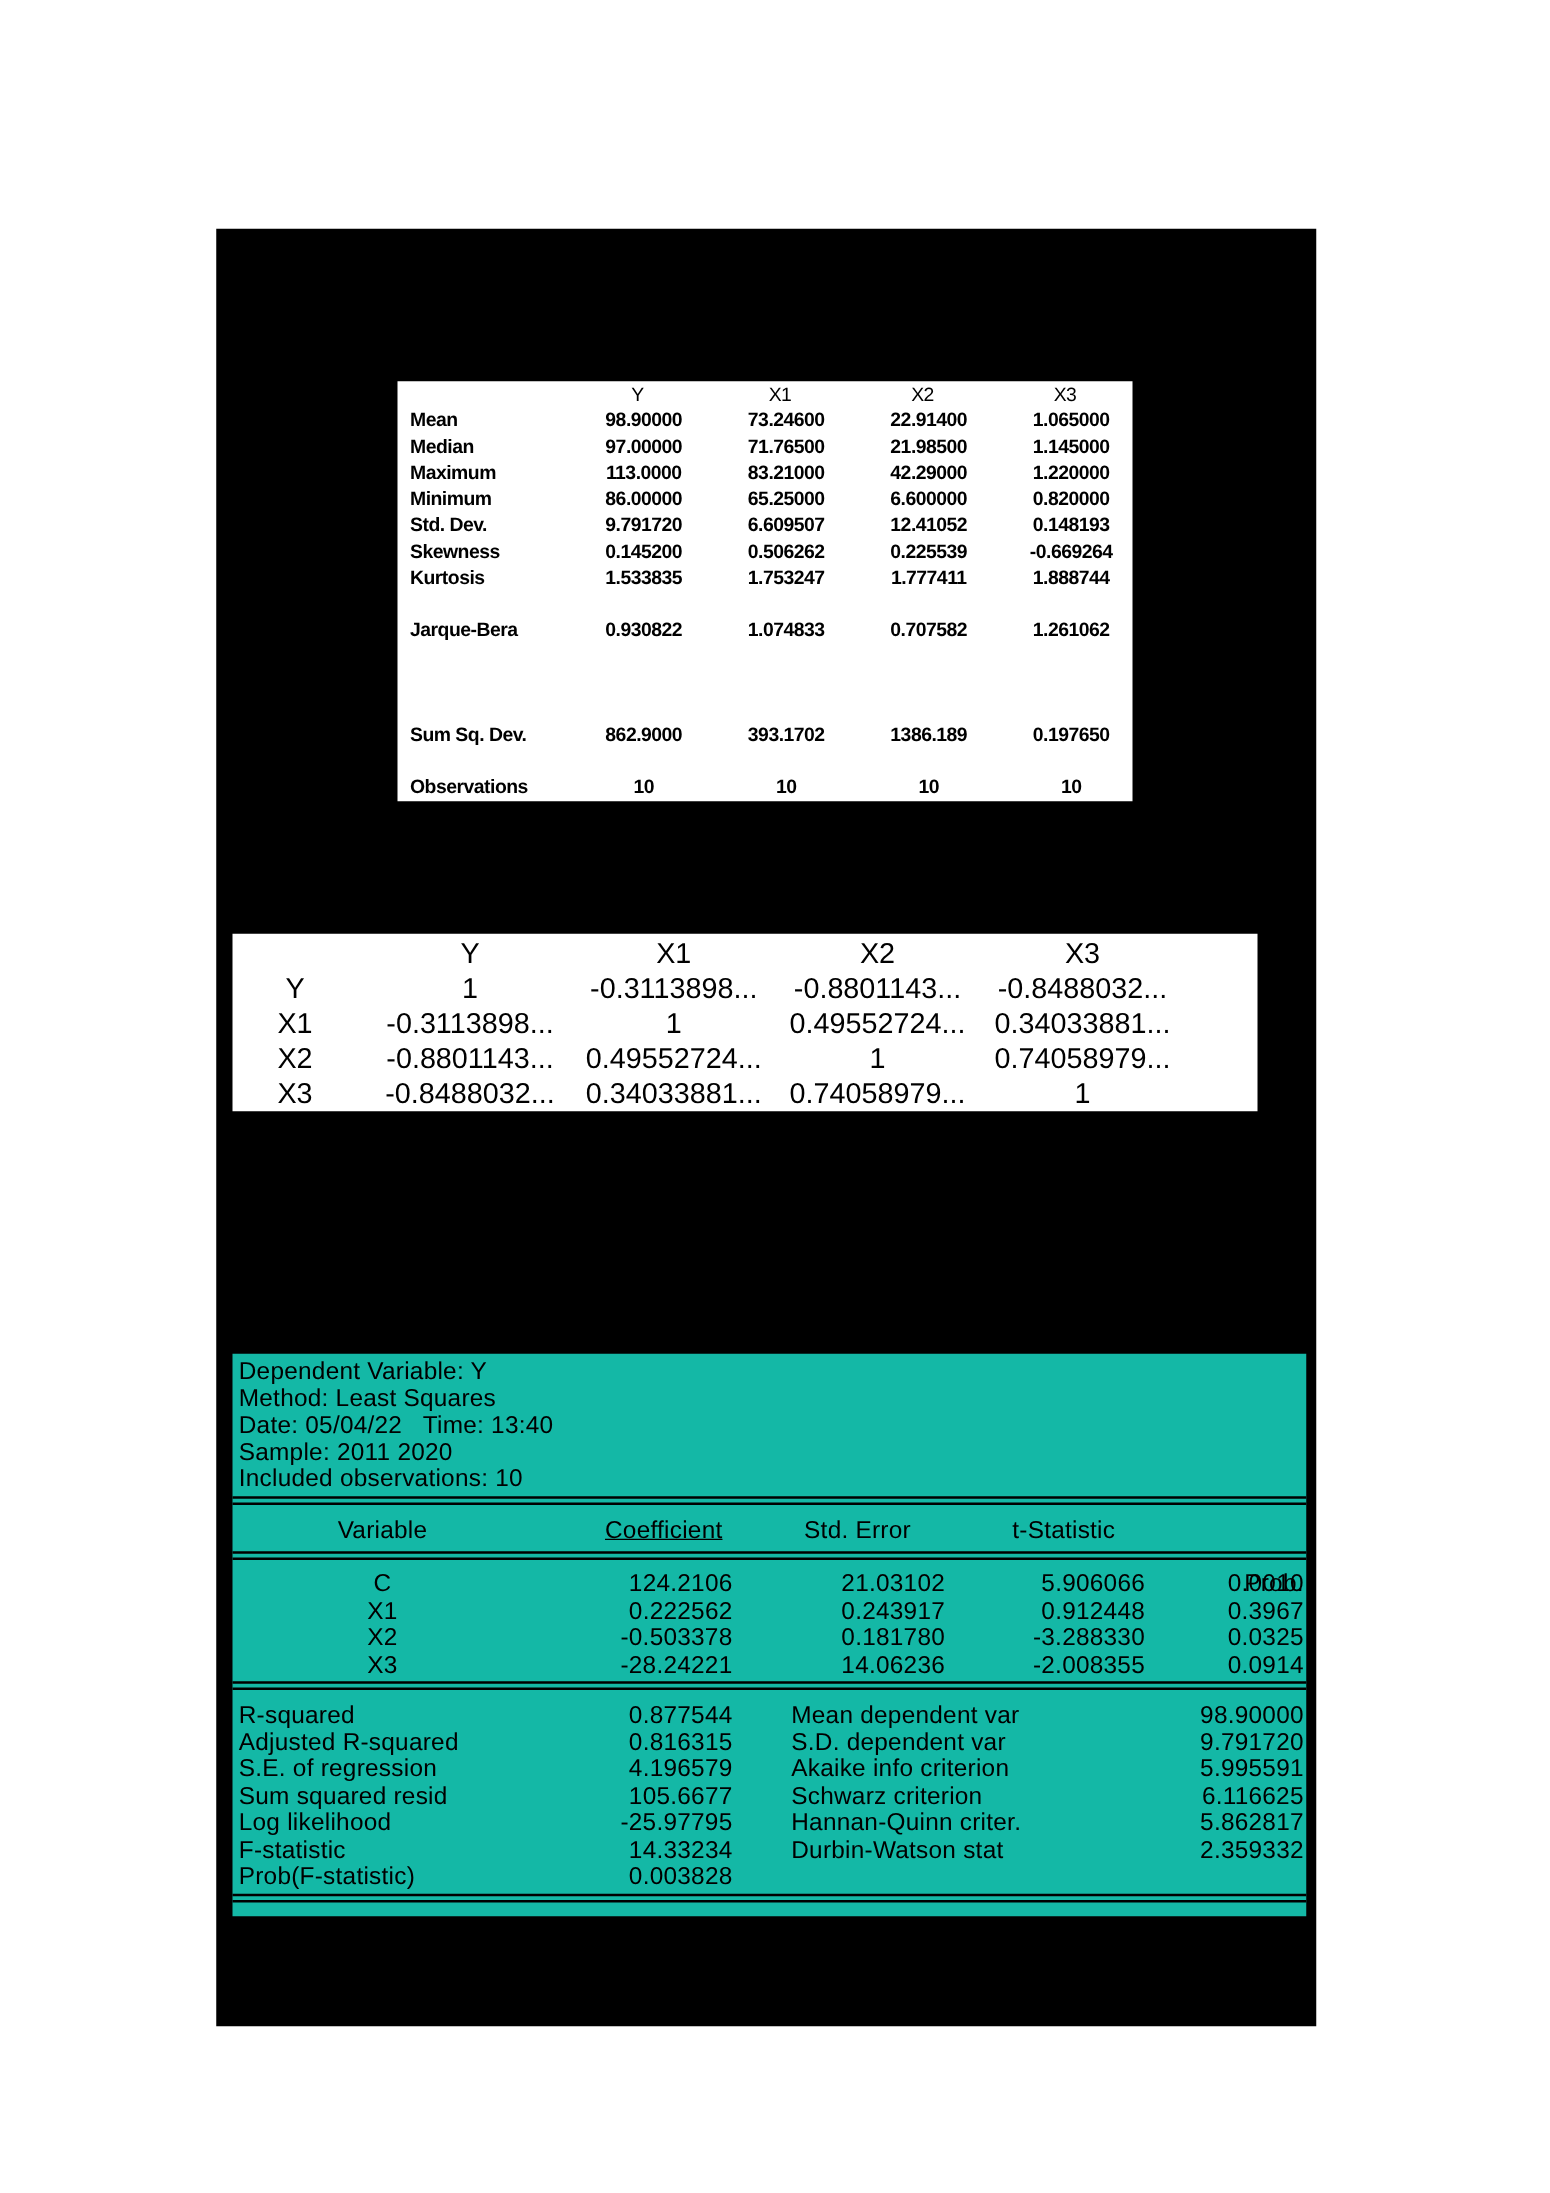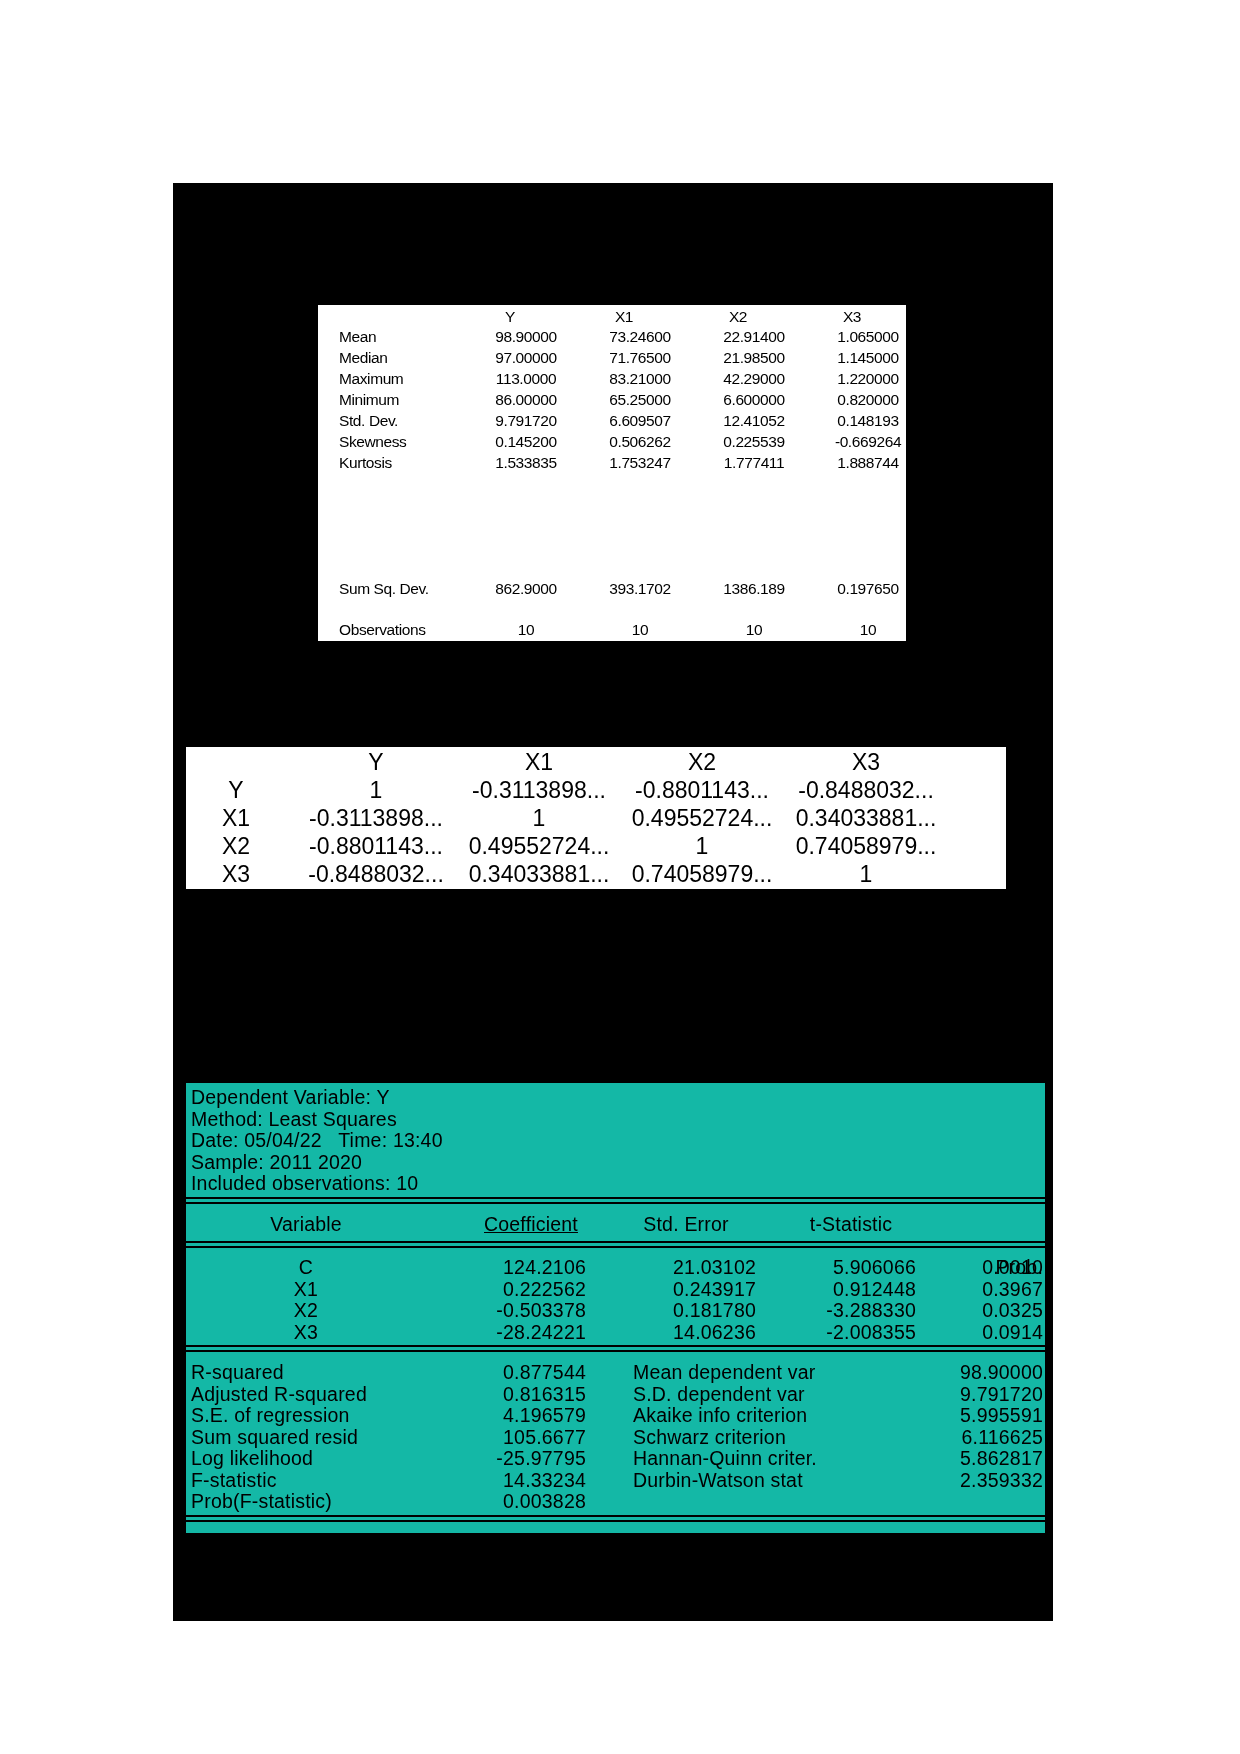--- a/index.html
+++ b/index.html
@@ -9,21 +9,21 @@
   }
   .black-panel {
     position: absolute; left: 173px; top: 183px; width: 880px; height: 1438px; background: #000;
   }
   
   .desc-table {
     position: absolute; left: 318px; top: 305px; width: 588px; height: 336px; background: #fff;
     font-size: 15.5px; letter-spacing: -0.4px;
   }
   .desc-table .hdr { position: absolute; top: 3px; height: 18px; text-align: center; width: 100px; }
-  .desc-table .row { position: absolute; left: 16px; width: 588px; height: 21px; }
+  .desc-table .row { position: absolute; left: 5px; width: 588px; height: 21px; font-weight: bold; }
   .desc-table .lbl { position: absolute; left: 5px; top: 0; }
   .desc-table .val { position: absolute; top: 0; width: 100px; text-align: center; }
   .c1 { left: 142px; } .c2 { left: 256px; } .c3 { left: 370px; } .c4 { left: 484px; }
 
   
   .corr-table {
     position: absolute; left: 186px; top: 747px; width: 820px; height: 142px; background: #fff;
     font-size: 23px;
   }
   .corr-table .row { position: absolute; left: 0; width: 820px; height: 28px; }
@@ -112,20 +112,27 @@
     <span class="val c4">-0.669264</span>
   </div>
   <div class="row" style="top:149px">
     <span class="lbl">Kurtosis</span>
     <span class="val c1">1.533835</span>
     <span class="val c2">1.753247</span>
     <span class="val c3">1.777411</span>
     <span class="val c4">1.888744</span>
   </div>
 
+  <div class="row" style="top:191px">
+    <span class="lbl">Jarque-Bera</span>
+    <span class="val c1">0.930822</span>
+    <span class="val c2">1.074833</span>
+    <span class="val c3">0.707582</span>
+    <span class="val c4">1.261062</span>
+  </div>
 
   <div class="row" style="top:275px">
     <span class="lbl">Sum Sq. Dev.</span>
     <span class="val c1">862.9000</span>
     <span class="val c2">393.1702</span>
     <span class="val c3">1386.189</span>
     <span class="val c4">0.197650</span>
   </div>
 
   <div class="row" style="top:316px">

